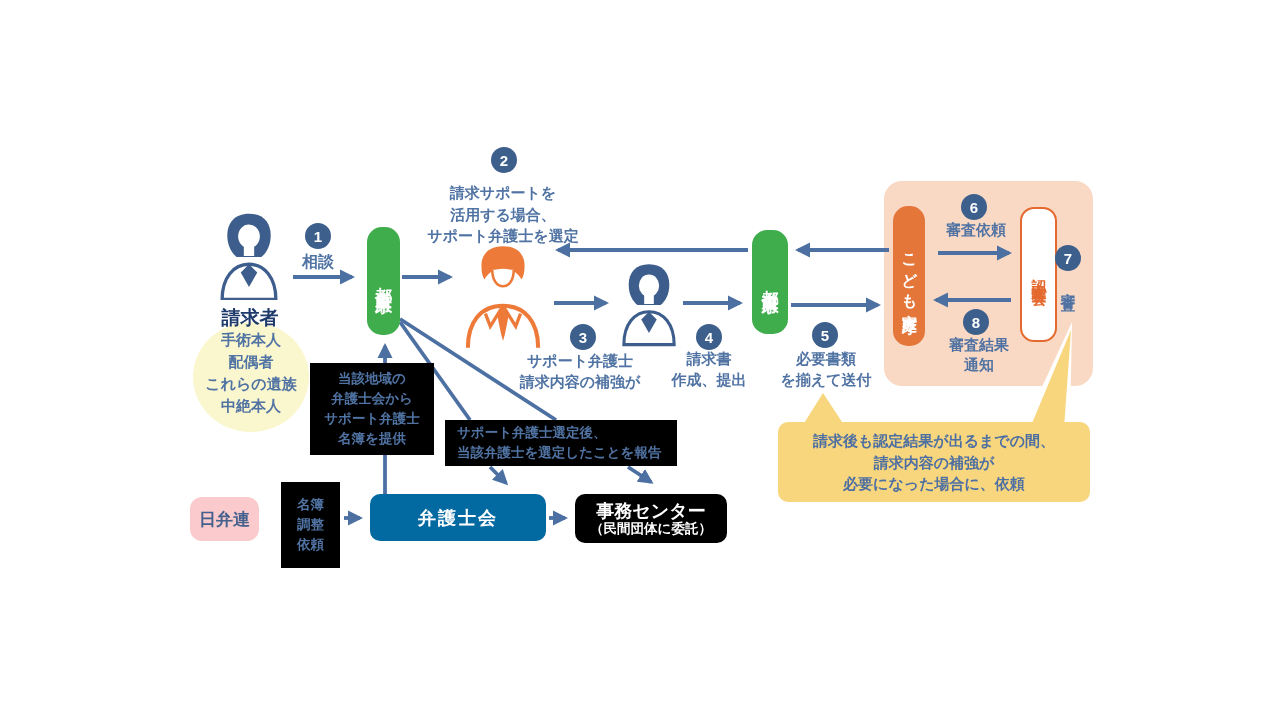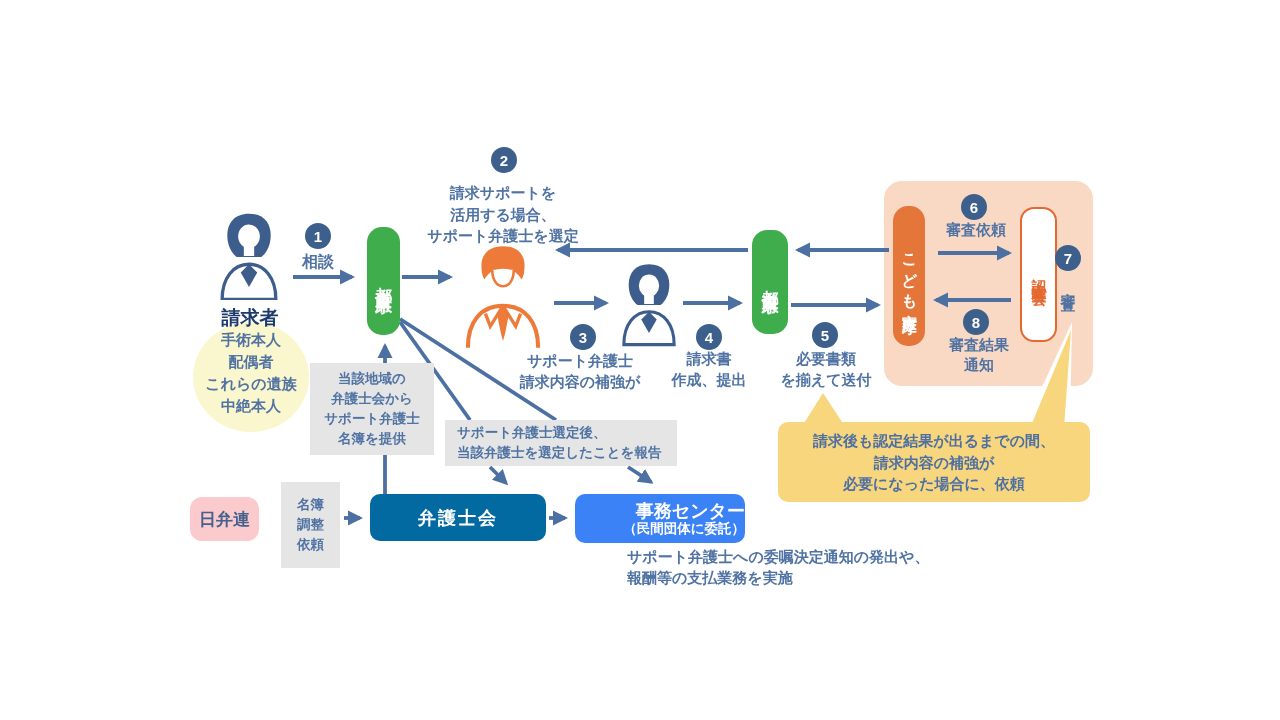--- a/index.html
+++ b/index.html
@@ -5,21 +5,21 @@
   html,body{margin:0;padding:0;background:#fff;font-family:"Liberation Sans","DejaVu Sans",sans-serif;}
   .stage{position:relative;width:1280px;height:720px;background:#ffffff;overflow:hidden;}
   .abs{position:absolute;}
   .txt{color:#5073a3;font-weight:600;text-align:center;}
   .lines{color:#5073a3;font-weight:600;text-align:center;}
   .lines div{white-space:nowrap;}
   .badge{width:26px;height:26px;border-radius:50%;background:#3c5f8c;color:#fff;font-weight:700;
          font-size:15px;display:flex;align-items:center;justify-content:center;z-index:2;}
   .vbox{display:flex;align-items:center;justify-content:center;border-radius:15px;z-index:2;}
   .vbox span{writing-mode:vertical-rl;text-orientation:upright;font-weight:700;white-space:nowrap;}
-  .graynote{background:#e5e5e5;color:#5073a3;font-weight:600;font-size:13.5px;line-height:20px;
+  .graynote{background:#000000;color:#5073a3;font-weight:600;font-size:13.5px;line-height:20px;
             display:flex;flex-direction:column;justify-content:center;z-index:2;text-align:center;}
   .hbox{display:flex;flex-direction:column;align-items:center;justify-content:center;border-radius:10px;z-index:2;}
   .z0{z-index:0}.z1{z-index:1}.z2{z-index:2}
 </style>
 </head>
 <body>
 
 <div class="stage">
 
   <div class="abs z0" style="left:884px;top:181px;width:209px;height:205px;border-radius:18px;background:#FAD9C4;"></div>
@@ -190,23 +190,19 @@
   </div>
 
   <div class="abs hbox" style="left:190px;top:497px;width:69px;height:44px;background:#FACACD;border-radius:12px;">
     <span style="color:#44608C;font-weight:700;font-size:17px;">日弁連</span>
   </div>
 
   <div class="abs hbox" style="left:370px;top:494px;width:176px;height:47px;background:#0369a1;">
     <span style="color:#fff;font-weight:700;font-size:18px;letter-spacing:2px;">弁護士会</span>
   </div>
 
-  <div class="abs hbox" style="left:575px;top:494px;width:170px;height:49px;background:#3b82f6;align-items:flex-end;">
+  <div class="abs hbox" style="left:575px;top:494px;width:152px;height:49px;background:#000000;">
     <span style="color:#fff;font-weight:700;font-size:18px;line-height:20px;">事務センター</span>
     <span style="color:#fff;font-weight:600;font-size:13.5px;line-height:16px;">（民間団体に委託）</span>
   </div>
 
-  <div class="abs z2" style="left:627px;top:547px;width:340px;color:#5073a3;font-weight:600;font-size:15px;line-height:20.5px;text-align:left;">
-    <div>サポート弁護士への委嘱決定通知の発出や、</div>
-    <div>報酬等の支払業務を実施</div>
-  </div>
 
 </div>
 
 </body></html>

